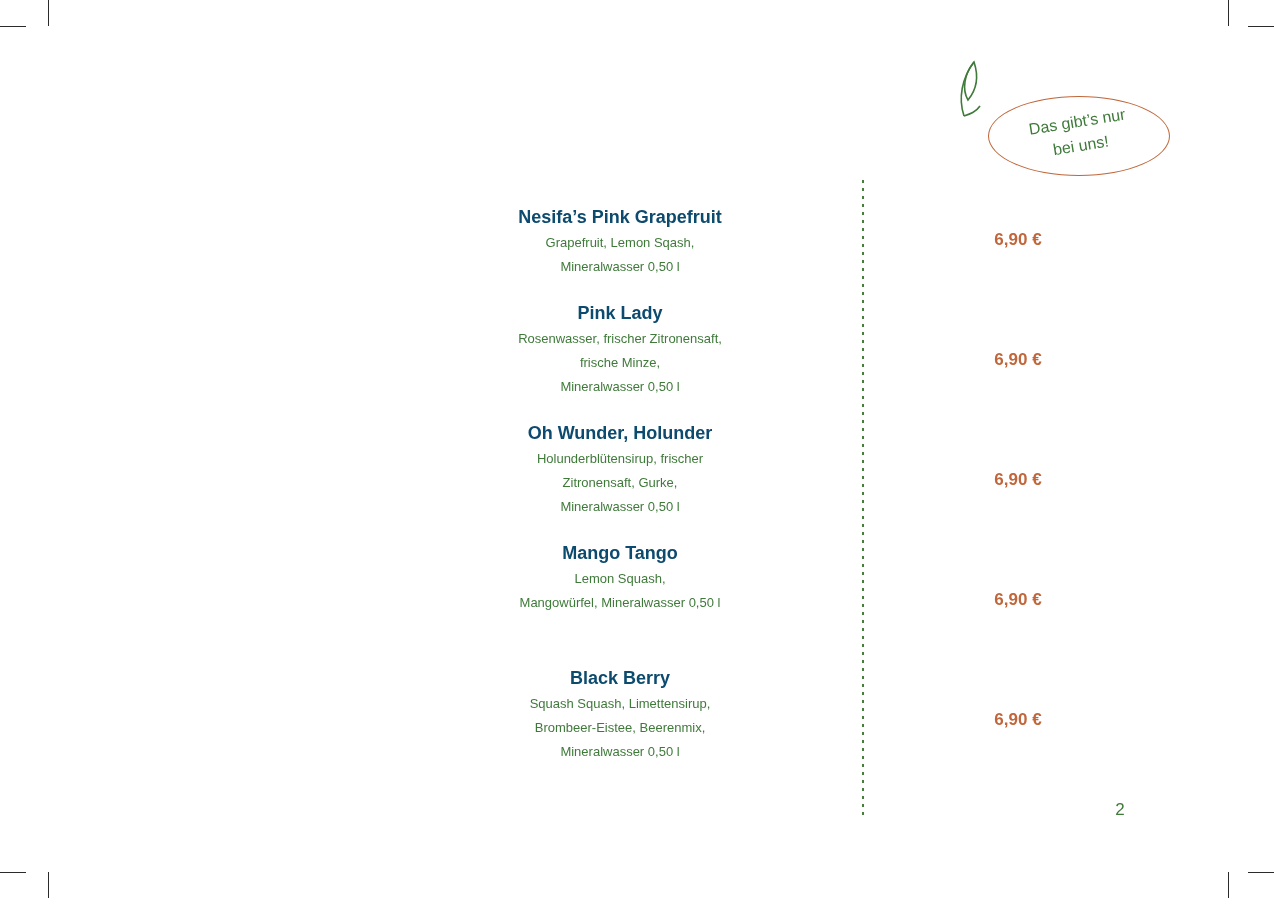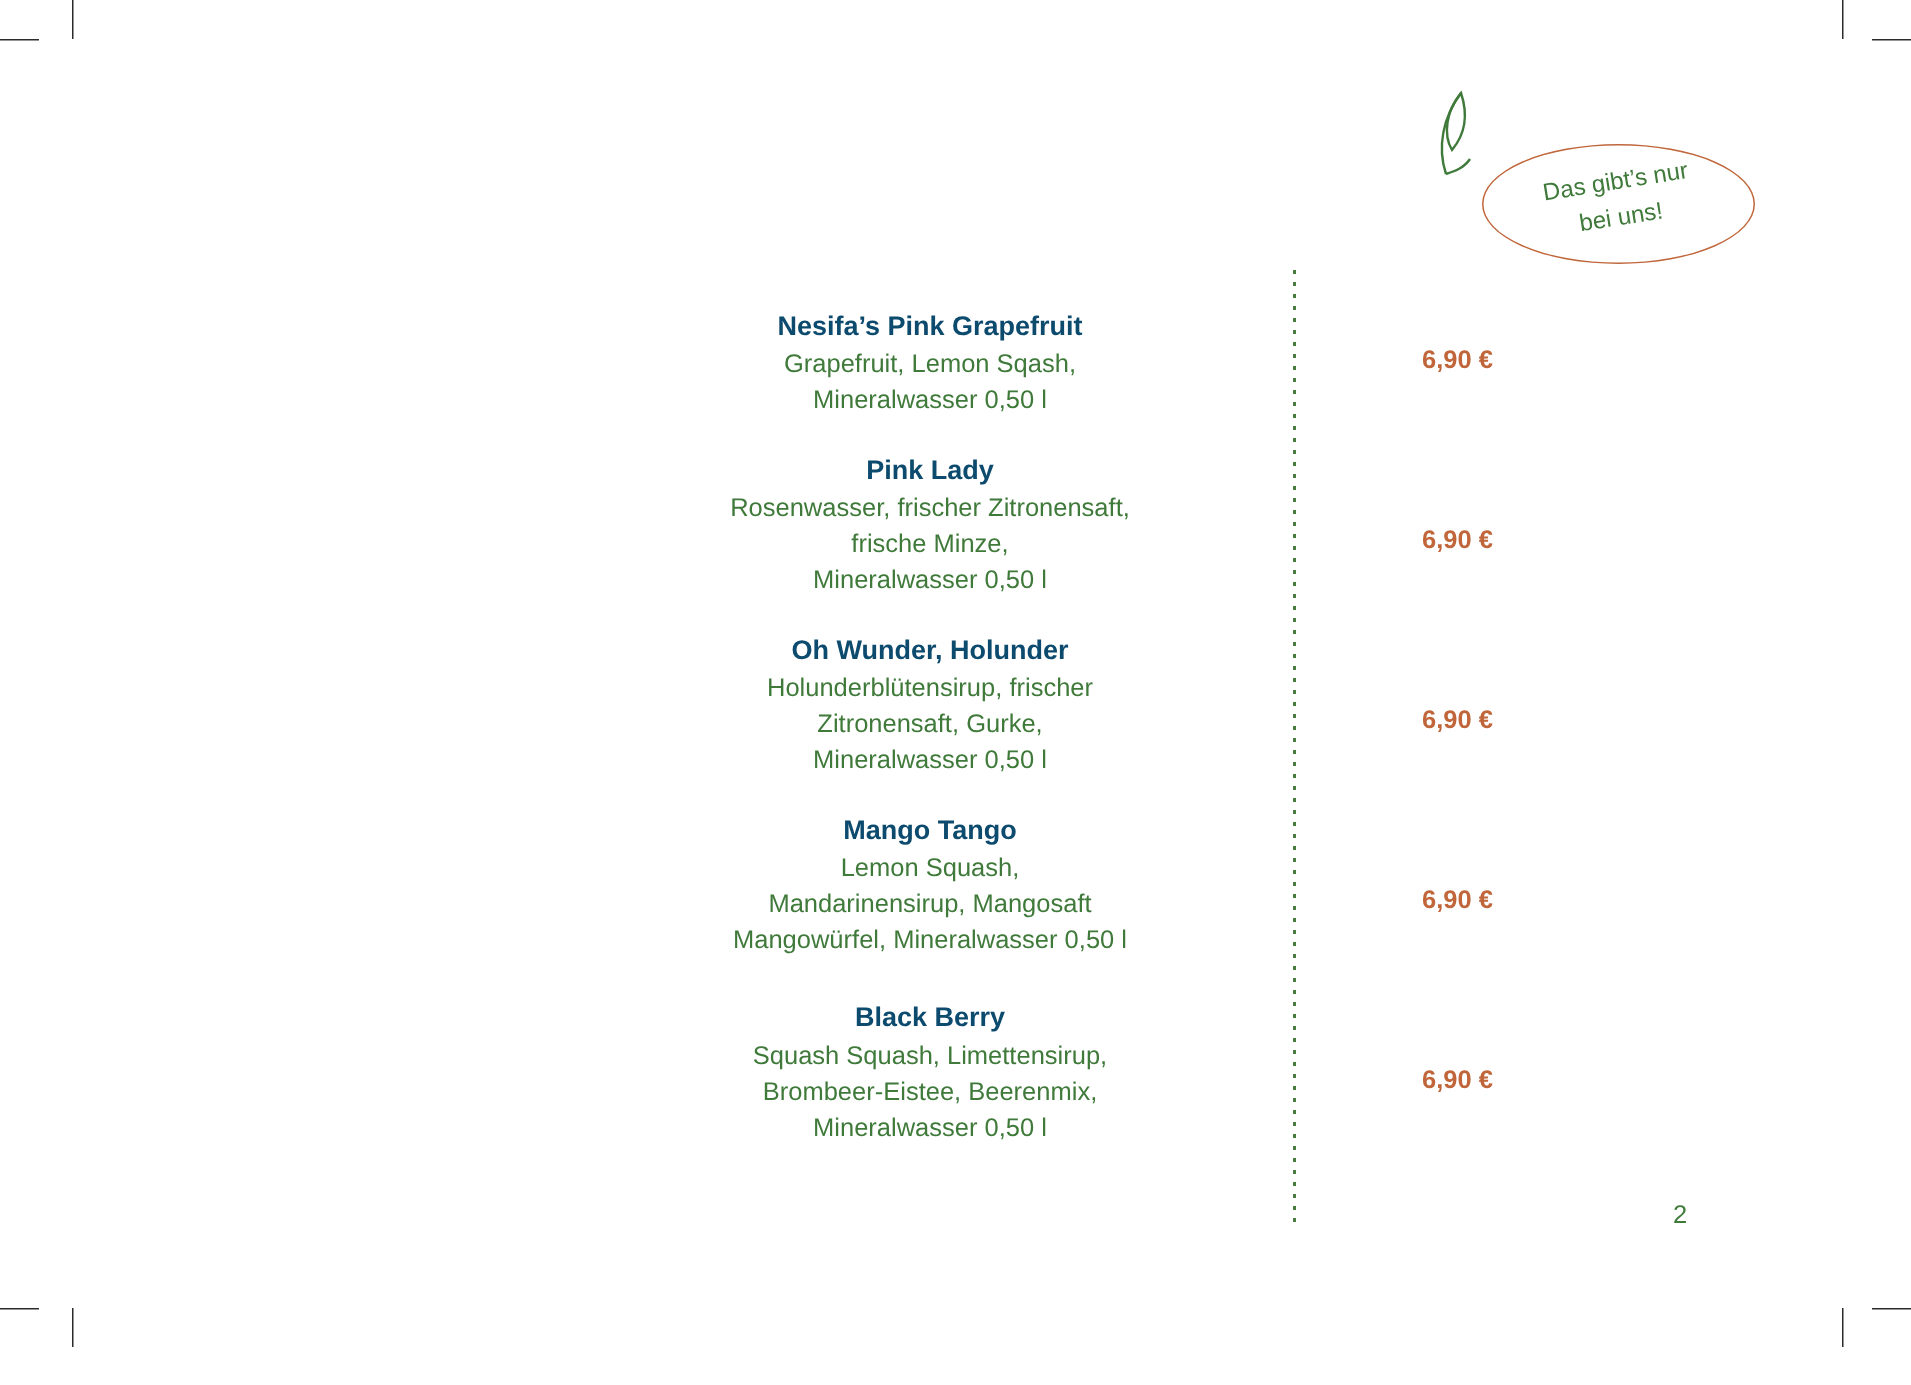--- a/index.html
+++ b/index.html
@@ -71,29 +71,30 @@
   }
   .item-name {
     color: #0c4a6e;
     font-weight: bold;
     font-size: 18px;
     line-height: 24px;
     margin-bottom: 2px;
   }
   .item-desc {
     color: #3f7a3a;
-    font-size: 17px;
+    font-size: 13px;
     line-height: 24px;
     font-weight: normal;
   }
   .item-price {
     position: absolute;
     color: #c0663a;
     font-weight: bold;
     font-size: 17px;
+    text-align: center;
     width: 140px;
     left: 948px;
   }
 
   
   .badge {
     position: absolute;
     left: 988px;
     top: 96px;
     width: 182px;
@@ -191,21 +192,20 @@
     <div class="item-name">Oh Wunder, Holunder</div>
     <div class="item-desc">Holunderblütensirup, frischer</div>
     <div class="item-desc">Zitronensaft, Gurke,</div>
     <div class="item-desc">Mineralwasser 0,50 l</div>
   </div>
   <div class="item-price" style="top:470px;">6,90 €</div>
 
   <div class="item" style="top:541px;">
     <div class="item-name">Mango Tango</div>
     <div class="item-desc">Lemon Squash,</div>
-    <div class="item-desc">Mandarinensirup, Mangosaft</div>
     <div class="item-desc">Mangowürfel, Mineralwasser 0,50 l</div>
   </div>
   <div class="item-price" style="top:590px;">6,90 €</div>
 
   <div class="item" style="top:666px;">
     <div class="item-name">Black Berry</div>
     <div class="item-desc">Squash Squash, Limettensirup,</div>
     <div class="item-desc">Brombeer-Eistee, Beerenmix,</div>
     <div class="item-desc">Mineralwasser 0,50 l</div>
   </div>

